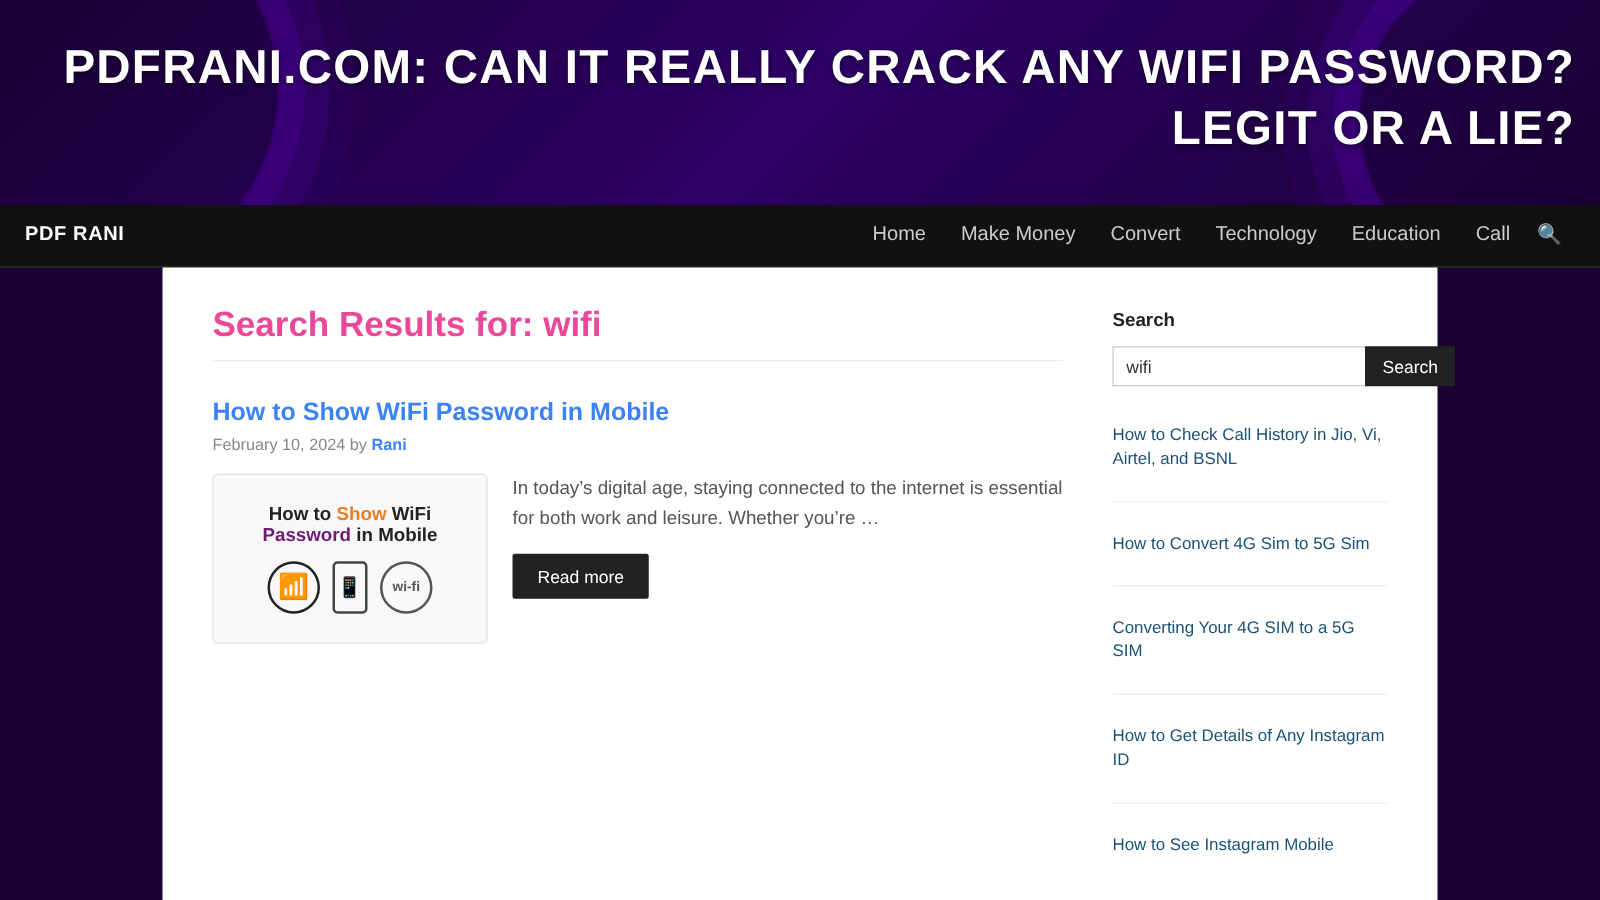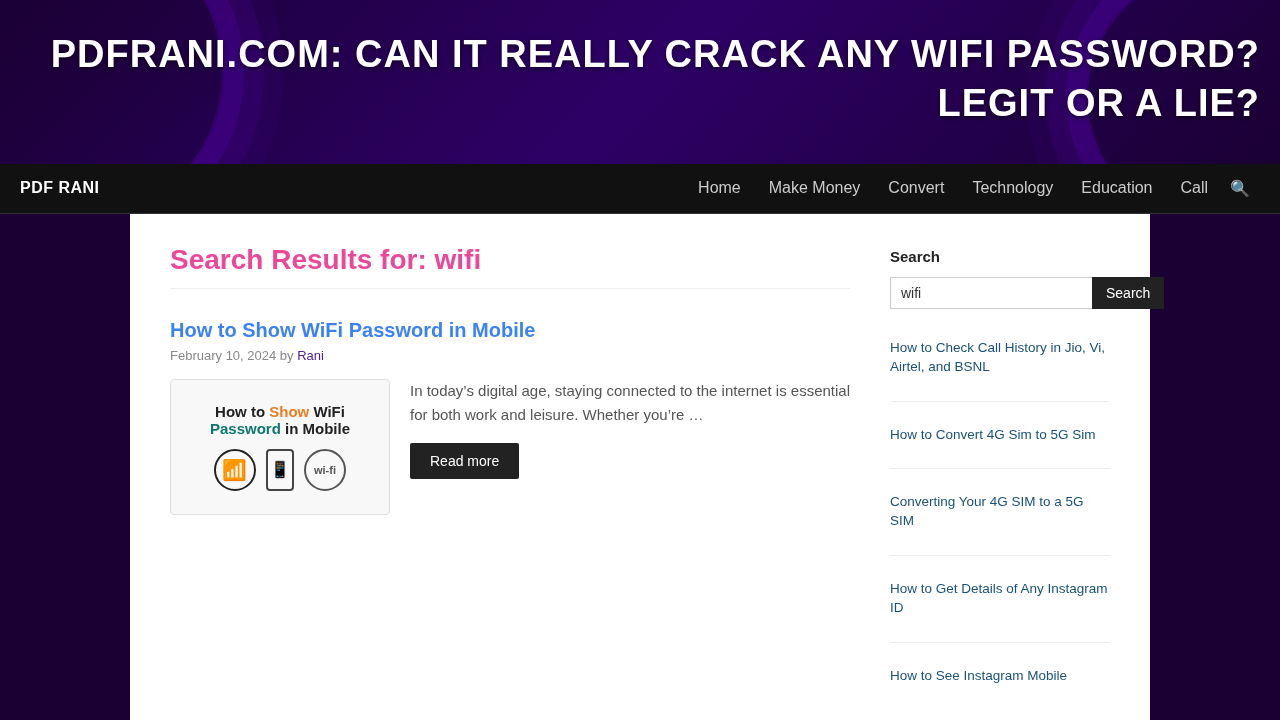--- a/index.html
+++ b/index.html
@@ -119,22 +119,23 @@
     .article-title a {
       color: #3b82f6;
       text-decoration: none;
     }
     .article-meta {
       font-size: 13px;
       color: #888;
       margin-bottom: 16px;
     }
     .article-meta a {
-      color: #4c1d95;
+      color: #3b82f6;
       text-decoration: none;
+      font-weight: bold;
     }
     .article-body {
       display: flex;
       gap: 20px;
       align-items: flex-start;
     }
     .article-thumbnail {
       width: 220px;
       min-width: 220px;
       height: 136px;
@@ -149,21 +150,21 @@
       overflow: hidden;
     }
     .thumb-text-top {
       font-size: 15px;
       font-weight: 700;
       color: #222;
       text-align: center;
       margin-bottom: 4px;
     }
     .thumb-text-top .highlight-orange { color: #e67e22; }
-    .thumb-text-top .highlight-red { color: #0f766e; }
+    .thumb-text-top .highlight-red { color: #701a75; }
     .thumb-icons {
       display: flex;
       gap: 10px;
       align-items: center;
       margin-top: 8px;
     }
     .wifi-circle {
       width: 42px; height: 42px;
       border-radius: 50%;
       border: 2px solid #222;

